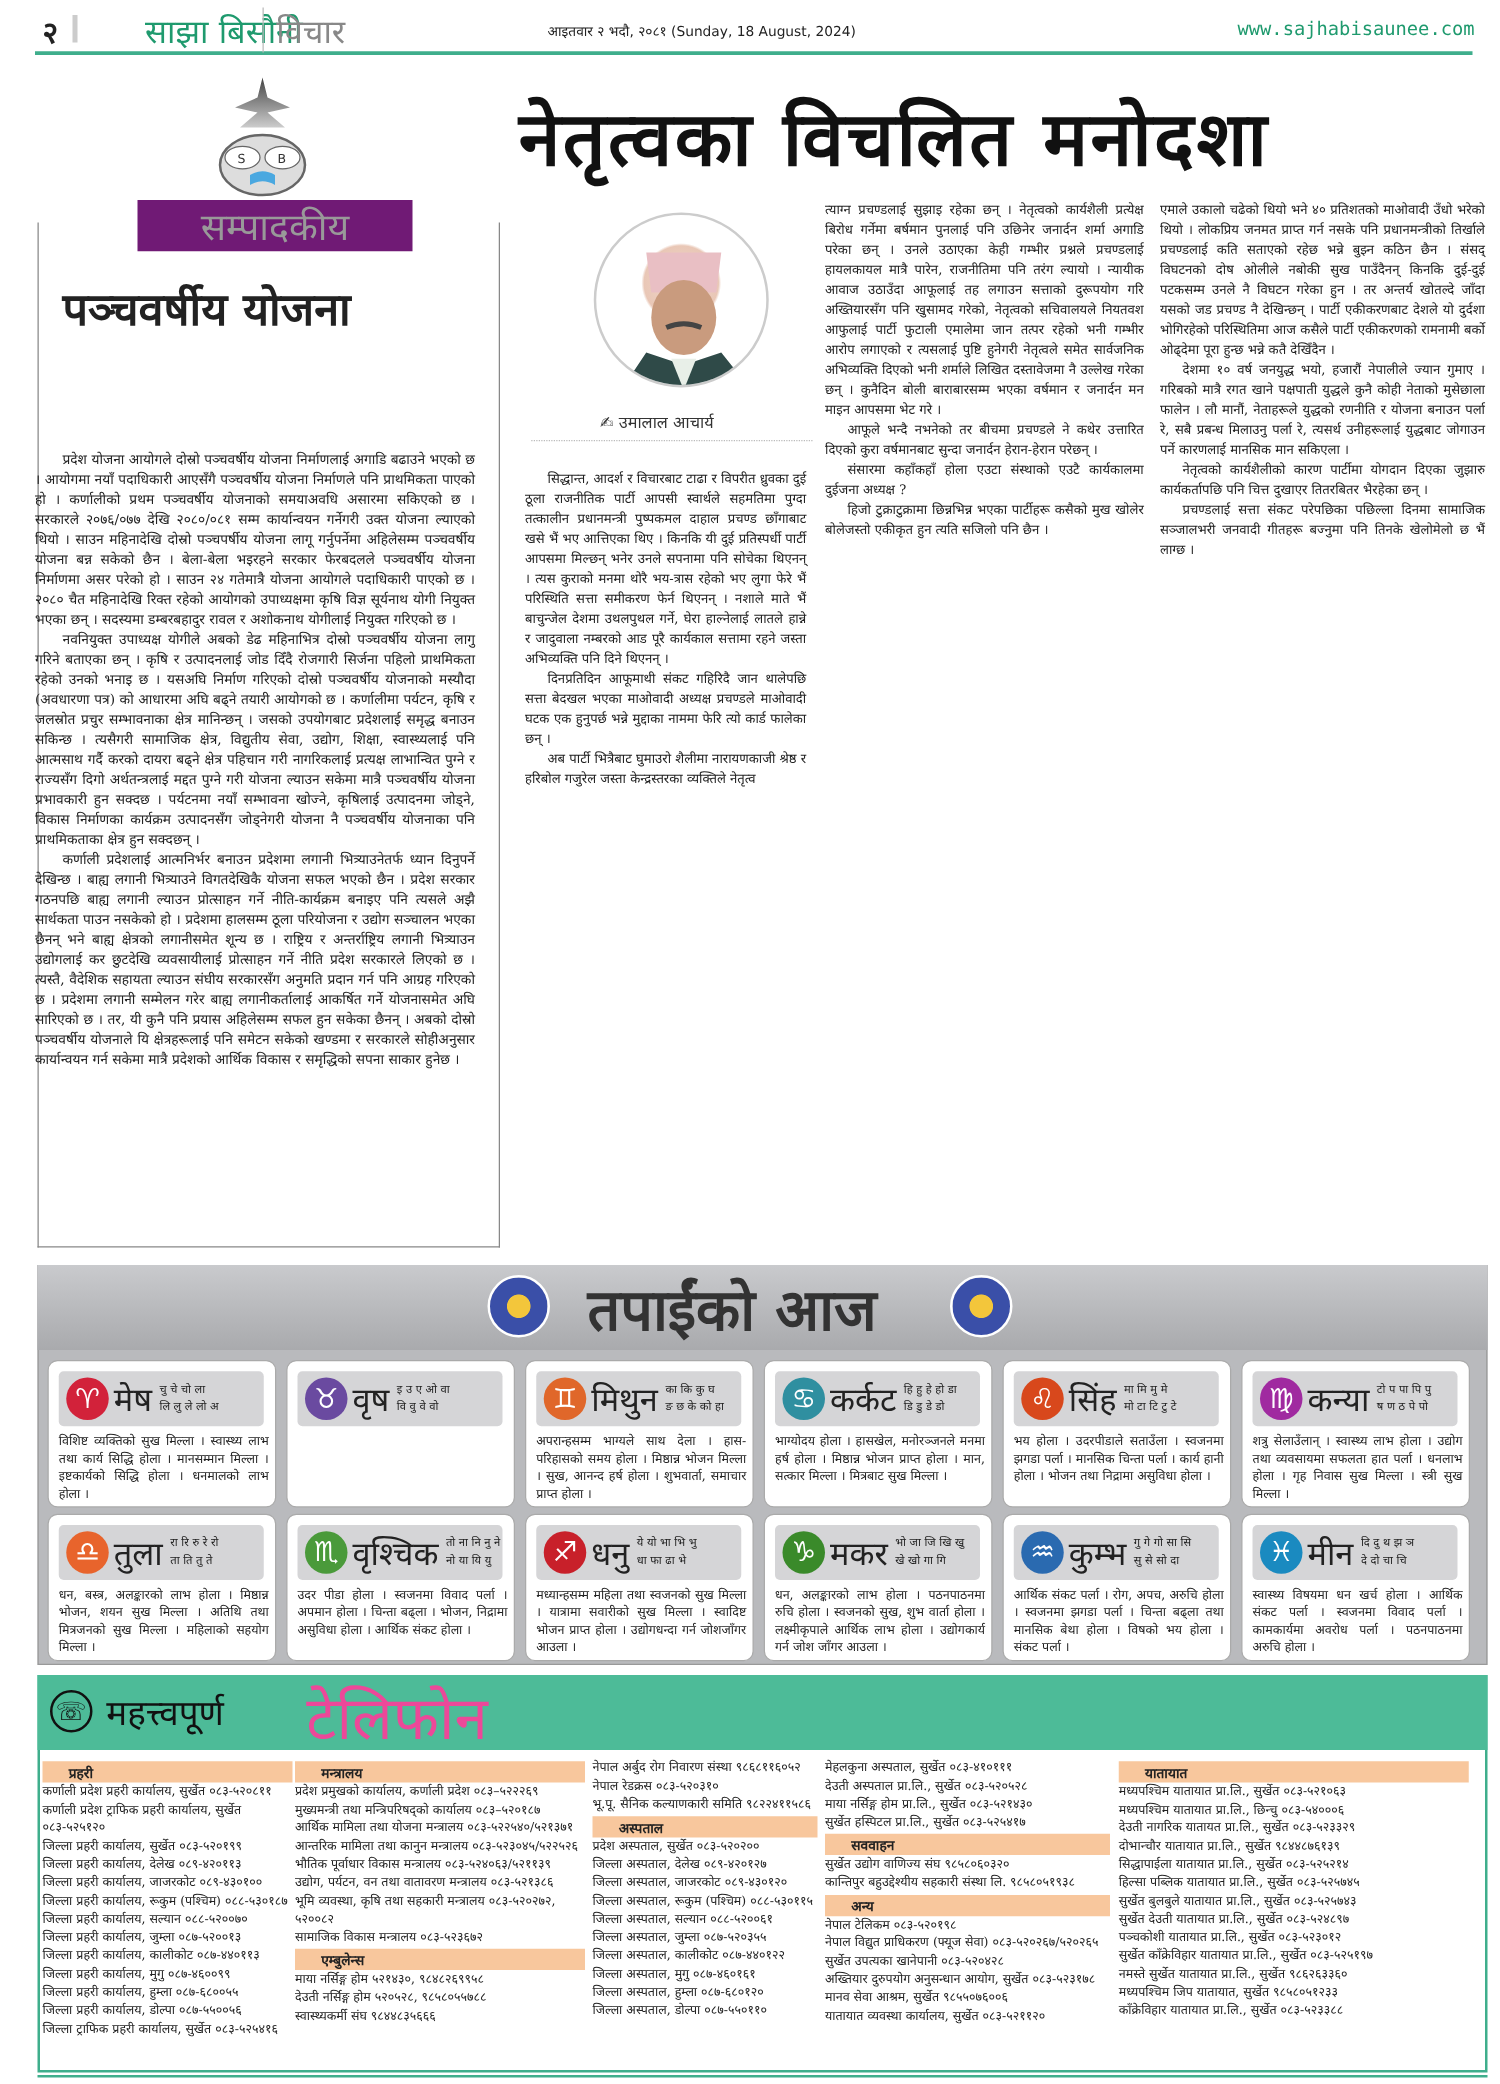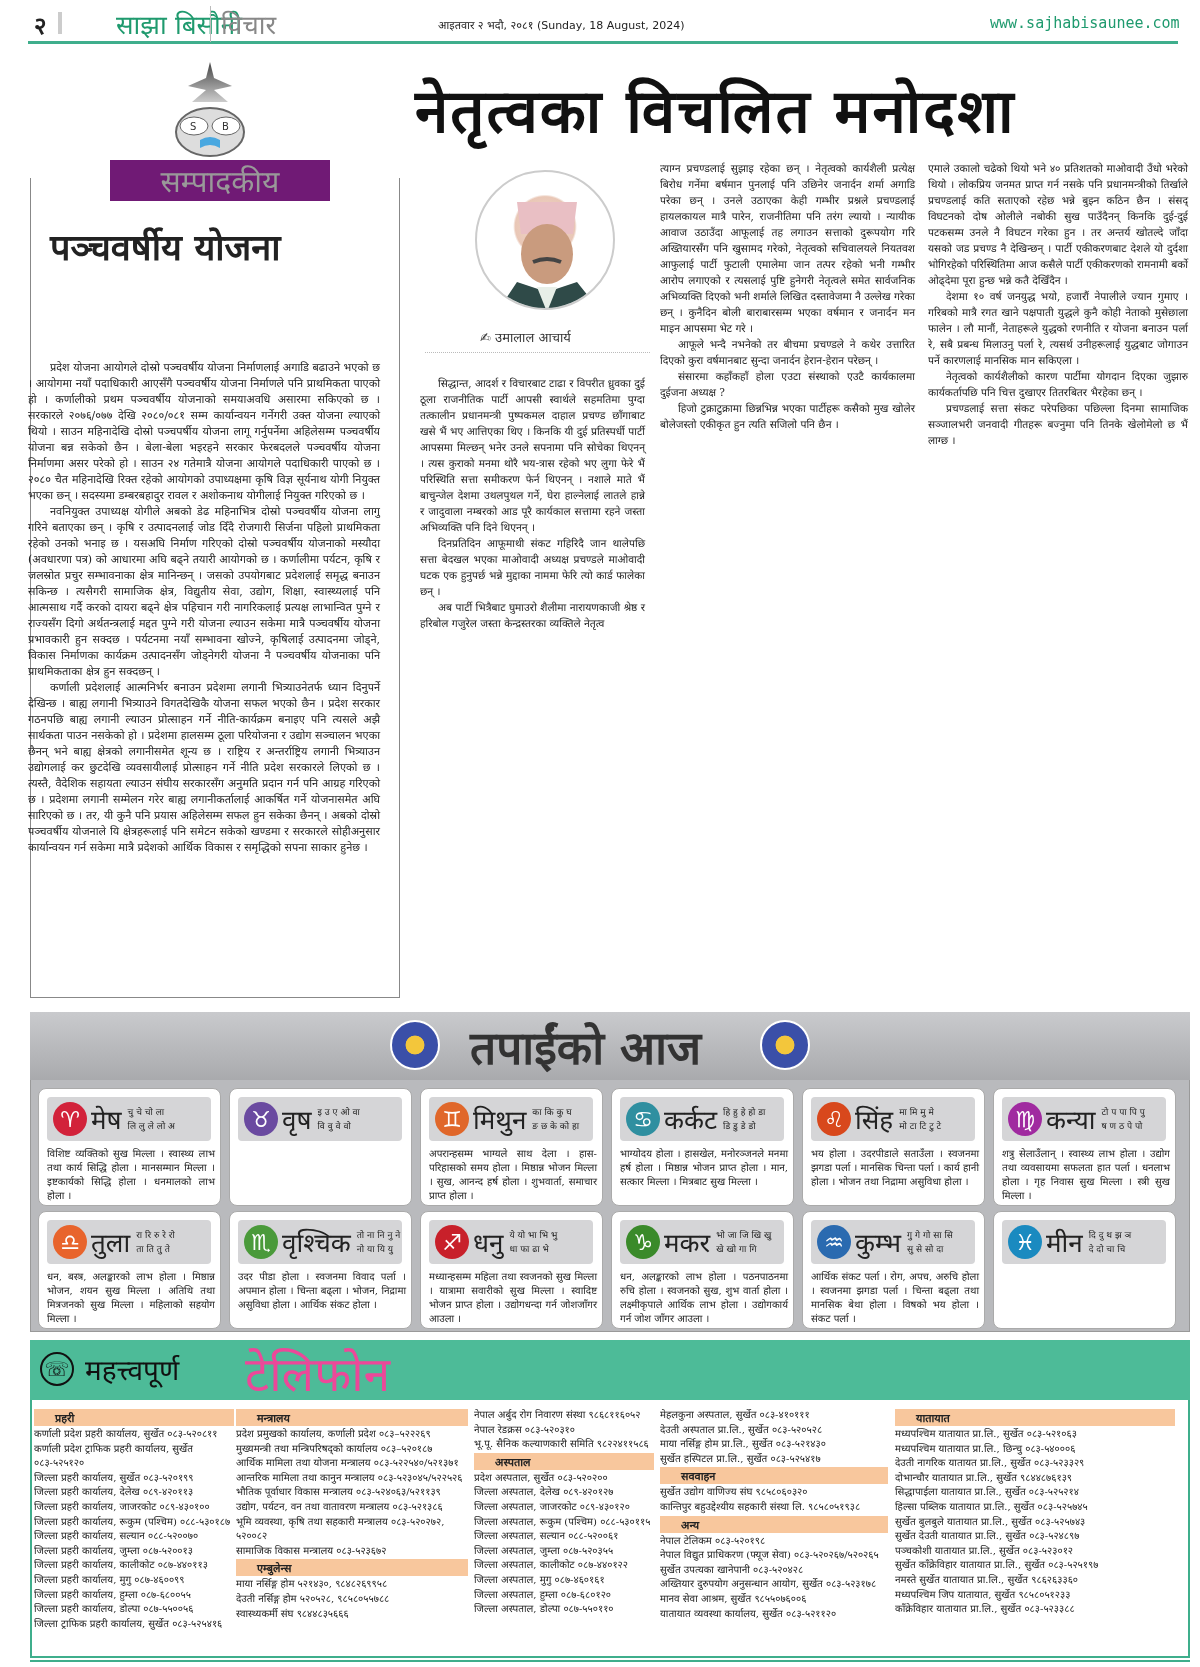--- a/index.html
+++ b/index.html
@@ -217,20 +217,21 @@
         <span class="csyl"><span>गु गे गो सा सि</span><br><span>सु से सो दा</span></span>
       </div>
       <div class="abs ctext">आर्थिक संकट पर्ला । रोग, अपच, अरुचि होला । स्वजनमा झगडा पर्ला । चिन्ता बढ्ला तथा मानसिक बेथा होला । विषको भय होला । संकट पर्ला ।</div>
     </div>
     <div class="abs card" style="left: 993px; top: 1211px;">
       <div class="abs chead">
         <span class="cicon" style="background:#1a8ac0">♓</span>
         <span class="cname">मीन</span>
         <span class="csyl"><span>दि दु थ झ ञ</span><br><span>दे दो चा चि</span></span>
       </div>
+      <div class="abs ctext">स्वास्थ्य विषयमा धन खर्च होला । आर्थिक संकट पर्ला । स्वजनमा विवाद पर्ला । कामकार्यमा अवरोध पर्ला । पठनपाठनमा अरुचि होला ।</div>
     </div>
   </div>
 
 <div class="abs tbox"></div>
 <div class="abs tbar"></div>
 <div class="abs tphone">☏</div>
 <div class="abs tsub">महत्त्वपूर्ण</div>
 <div class="abs tmain">टेलिफोन</div>
 <div id="tel-cols">
     <div class="abs tcol" style="left: 34px; top: 1408px; width: 200px;">

